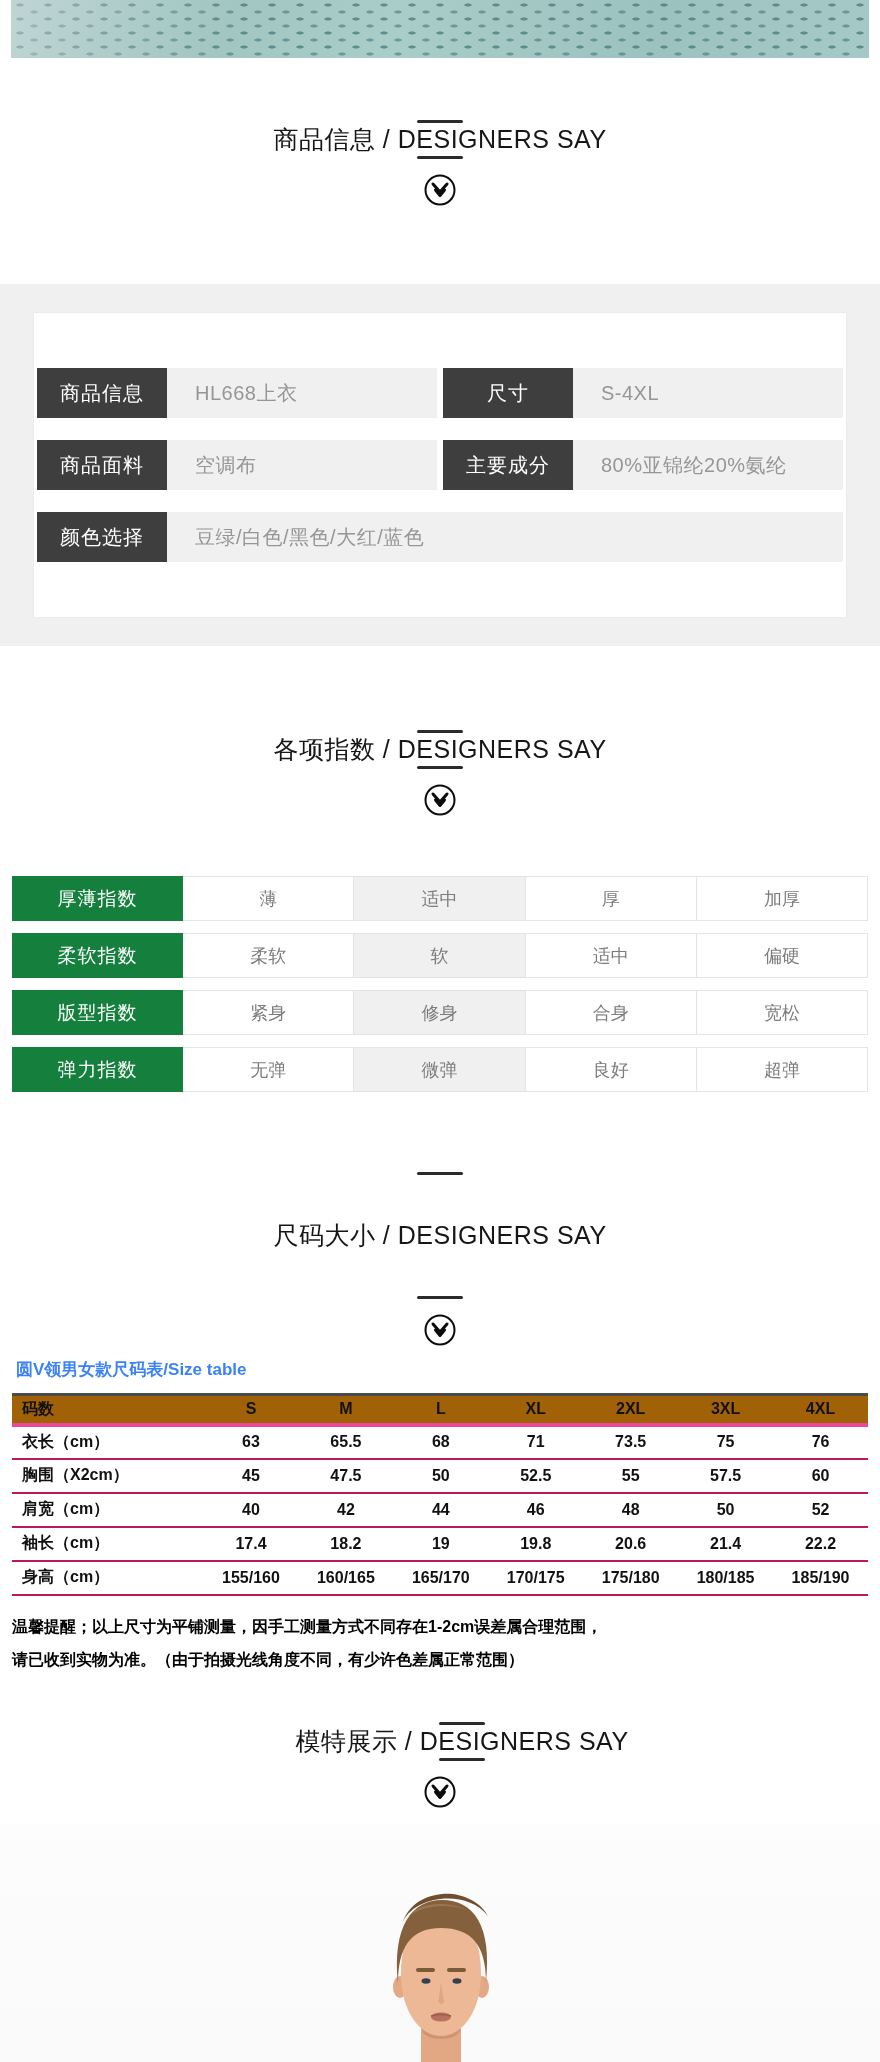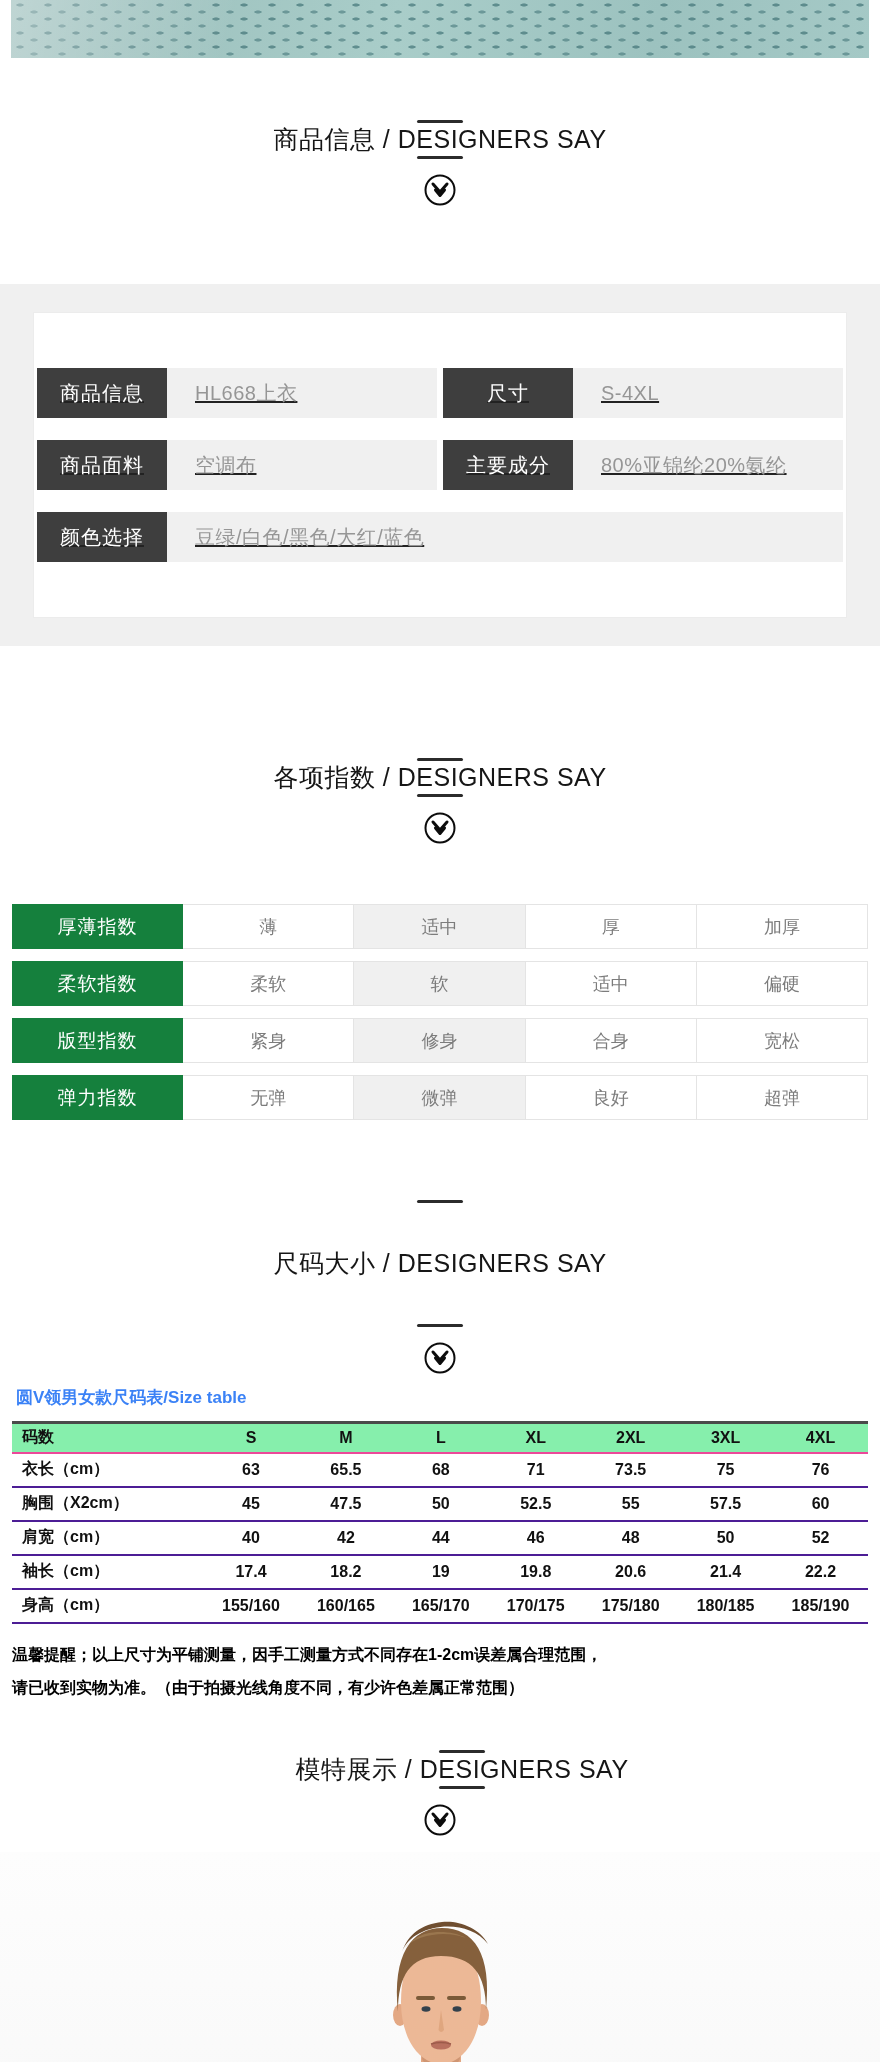--- a/index.html
+++ b/index.html
@@ -24,21 +24,21 @@
   .sec-head .dash { width:46px; height:3px; background:#2b2b2b; border-radius:2px; margin:0 26px; }
   .sec-head h2 {
     font-size:25px; font-weight:400; color:#161616; letter-spacing:.5px; white-space:nowrap;
   }
   .chev-wrap { display:flex; justify-content:center; margin-top:13px; }
   .chev { width:36px; height:36px; cursor:pointer; }
   
   .band { background:#f0f0f0; height:362px; padding:28px 33px 0; margin-top:76px; }
   .card { background:#ffffff; height:306px; padding:55px 3px 0; border:1px solid #ececec; }
   .info-row { display:flex; gap:6px; margin-bottom:22px; height:50px; }
-  .pair { display:flex; flex:1;text-decoration:underline; }
+  .pair { display:flex; flex:1; }
   .pair .lbl {
     width:130px; background:#3e3e3e; color:#ffffff; font-size:20px;
     display:flex; align-items:center; justify-content:center; letter-spacing:1px;
   }
   .pair .val {
     flex:1; background:#f0f0f0; color:#969696; font-size:20px;
     display:flex; align-items:center; padding-left:28px; letter-spacing:.5px;
   }
   
   .idx { margin:0 12px; }
@@ -49,30 +49,30 @@
   }
   .idx-cell {
     flex:1; background:#ffffff; border:1px solid #e4e4e4; border-left:none;
     color:#7c7c7c; font-size:18px; display:flex; align-items:center; justify-content:center;
   }
   .idx-cell.shaded { background:#f0f0f0; }
   
   .size-caption { margin:10px 16px 0; font-size:17px; font-weight:700; color:#3b82f6; }
   table.size { margin:12px 12px 0; width:856px; border-collapse:collapse; border-top:3px solid #4a4a4a; }
   table.size th, table.size td { font-size:16px; font-weight:700; color:#111; }
-  table.size thead th { background:#86efac; height:30px; border-bottom:2px solid #ec4899; text-align:center; }
+  table.size thead th { background:#a16207; height:30px; border-bottom:4px solid #ec4899; text-align:center; }
   table.size thead th:first-child { text-align:left; padding-left:10px; }
   table.size tbody th { text-align:left; padding-left:10px; }
-  table.size tbody th, table.size tbody td { height:34px; border-bottom:2px solid #4c1d95; text-align:center; }
+  table.size tbody th, table.size tbody td { height:34px; border-bottom:2px solid #be185d; text-align:center; }
   table.size tbody th { text-align:left; }
   .notes { margin:14px 12px 0; }
   .notes p { font-size:16px; font-weight:700; color:#000; line-height:33px; }
   
   .h1 { margin-top:62px; }
-  .h2 { margin-top:112px; }
+  .h2 { margin-top:84px; }
   .h3 { margin-top:80px;gap:44px; }
   .h4 { margin-top:46px;margin-left:44px; }
   .after-h2 { margin-top:58px; }
   
   .model-wrap { position:relative; height:382px; margin-top:14px; }
   .model-wrap svg { display:block; }
 </style>
 </head>
 <body>
 

